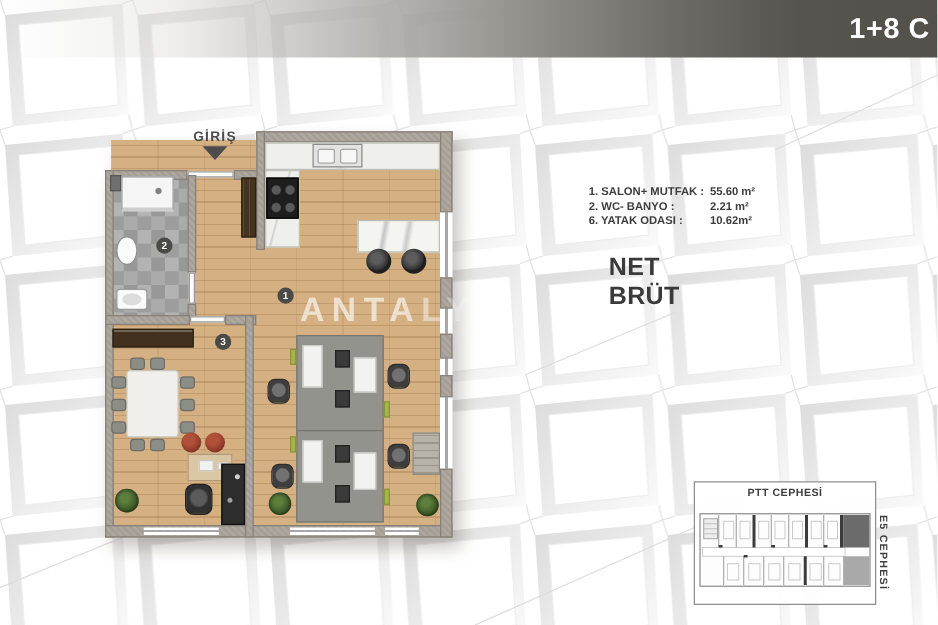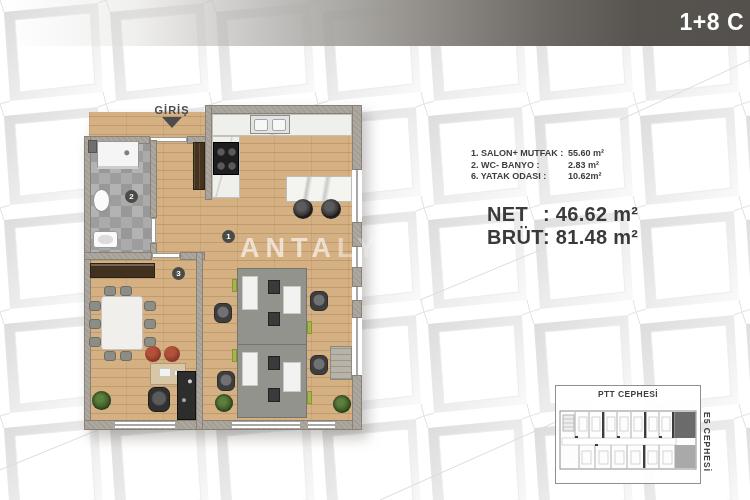--- a/index.html
+++ b/index.html
@@ -246,36 +246,34 @@
 
 <div id="watermark" class="abs">ANTALYA</div>
 
 <div id="rooms" class="abs">
   <div class="room-row">
     <span class="room-label">1. SALON+ MUTFAK :</span>
     <span class="room-value">55.60 m²</span>
   </div>
   <div class="room-row">
     <span class="room-label">2. WC- BANYO :</span>
-    <span class="room-value">2.83 m²</span>
+    <span class="room-value">2.21 m²</span>
   </div>
   <div class="room-row">
     <span class="room-label">6. YATAK ODASI :</span>
     <span class="room-value">10.62m²</span>
   </div>
 </div>
 
 <div id="areas" class="abs">
   <div class="big-row">
     <span class="big-label">NET</span>
-    <span>: 46.62 m²</span>
   </div>
   <div class="big-row">
     <span class="big-label">BRÜT</span>
-    <span>: 81.48 m²</span>
   </div>
 </div>
 
 <div id="keyplan" class="abs">
   <div class="kp-title">PTT CEPHESİ</div>
   <svg width="138" height="66" style="position:absolute;left:3px;top:21px;">
     <rect x="1" y="4" width="136" height="58" fill="#fdfdfd" stroke="#8f8f8f" stroke-width="1"></rect>
     <rect x="3" y="31" width="114" height="7" fill="#ffffff" stroke="#bcbcbc" stroke-width="0.6"></rect>
     <g stroke="#9a9a9a" stroke-width="0.8">
       <line x1="16" y1="5" x2="16" y2="31"></line>

